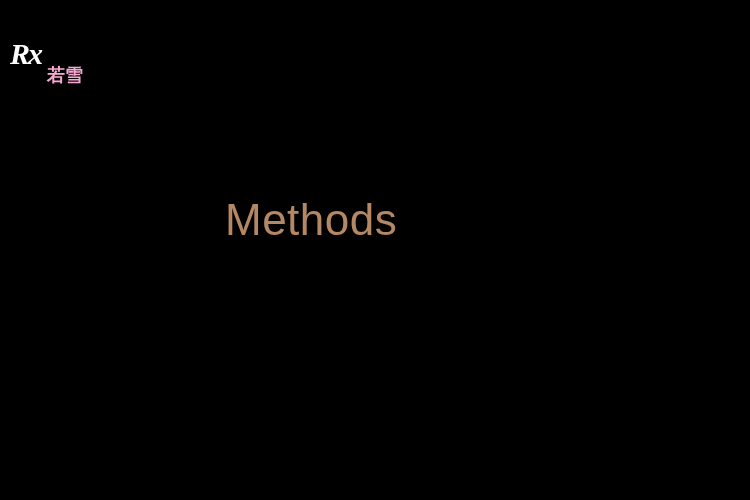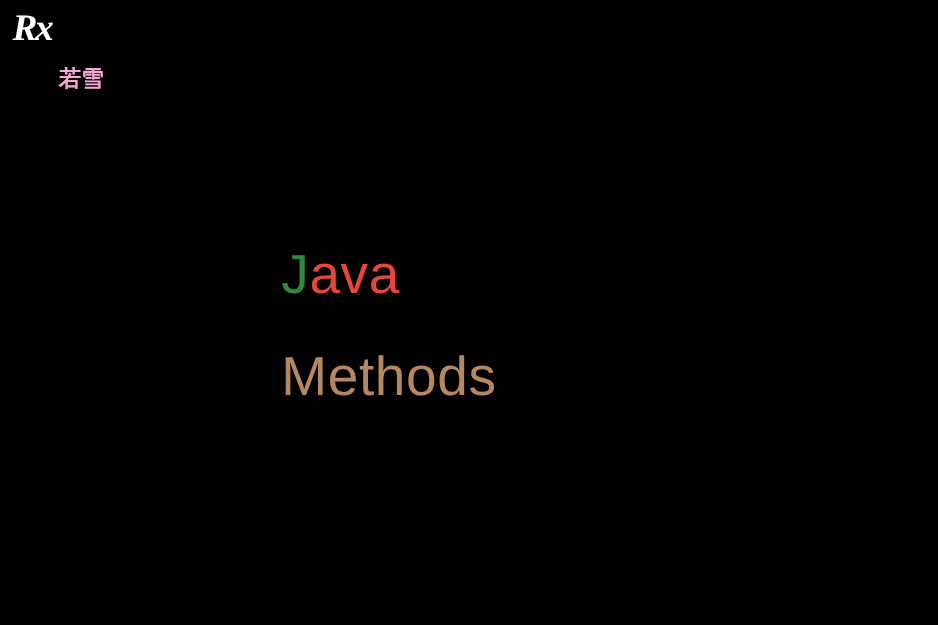--- a/index.html
+++ b/index.html
@@ -6,24 +6,24 @@
     body {
       width: 750px;
       height: 500px;
       background: #000;
       font-family: "Segoe UI", "Microsoft YaHei", Arial, sans-serif;
       position: relative;
       overflow: hidden;
     }
     .logo-area {
       position: absolute;
-      top: 8px;
+      top: 20px;
       left: 10px;
       display: flex;
-      align-items: flex-start;
+      align-items: center;
     }
     .logo-rx {
       color: #fff;
       font-size: 30px;
       font-weight: bold;
       font-style: italic;
       letter-spacing: -2px;
       line-height: 1;
       font-family: Georgia, serif;
     }
@@ -52,17 +52,14 @@
   </style>
 </head>
 <body>
 
 <div class="logo-area">
   <span class="logo-rx">Rx</span>
   <span class="logo-text">若雪</span>
 </div>
 
 <div class="content">
-  <div class="line">
-    <span class="j-letter">J</span><span class="ava-text">ava</span>
-  </div>
   <div class="line line3">Methods</div>
 </div>
 
 </body></html>

